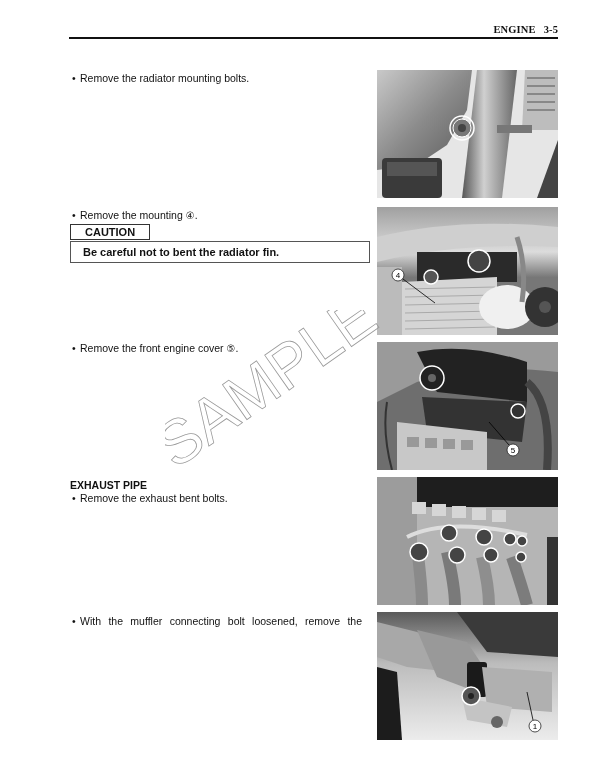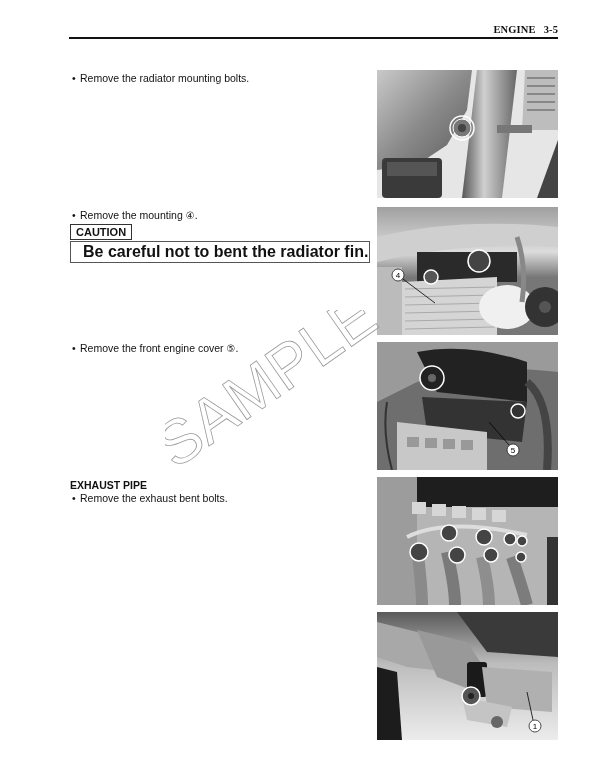--- a/index.html
+++ b/index.html
@@ -12,23 +12,23 @@
 
   .step { position: absolute; left: 72px; width: 290px; font-size: 10.5px; line-height: 15px; }
   .step .bullet { display: inline-block; width: 8px; }
   .step.justify { text-align: justify; }
   .step .indent { padding-left: 8px; }
   .circ { font-family: "DejaVu Sans", sans-serif; font-size: 10px; }
 
   .section-title { position: absolute; left: 70px; top: 479px; font-size: 10.5px; font-weight: bold; }
 
   .caution-label { position: absolute; left: 70px; top: 224px; border: 1px solid #333;
-                   padding: 0 5px; font-size: 11px; font-weight: bold; line-height: 14px; }
+                   padding: 0 14px; font-size: 11px; font-weight: bold; line-height: 14px; }
   .caution-box { position: absolute; left: 70px; top: 241px; width: 286px; height: 20px;
-                 border: 1px solid #555; font-size: 16px; font-weight: bold; line-height: 20px;
+                 border: 1px solid #555; font-size: 11px; font-weight: bold; line-height: 20px;
                  padding-left: 12px; box-sizing: content-box; }
 
   .photo { position: absolute; left: 377px; width: 181px; height: 128px; overflow: hidden;
            background: #888; }
   .photo svg { display: block; width: 100%; height: 100%; }
 
   .watermark { position: absolute; left: 165px; top: 310px; width: 280px; height: 170px; pointer-events: none; }
 </style>
 </head>
 <body>
@@ -53,20 +53,23 @@
   <span class="bullet">•</span><span>Remove the front engine cover </span><span class="circ">⑤</span><span>.</span>
 </div>
 
 <div class="section-title">EXHAUST PIPE</div>
 
 <div class="step" style="top:491px">
   <span class="bullet">•</span><span>Remove the exhaust bent bolts.</span>
 </div>
 
 <div class="step justify" style="top:614px">
+  <div style="text-align:justify;text-align-last:justify;">
+    <span class="bullet">•</span><span>With the muffler connecting bolt loosened, remove the</span>
+  </div>
 </div>
 
 <div class="photo" style="top:70px">
   <svg viewBox="0 0 181 128" preserveAspectRatio="none">
     <defs>
       <linearGradient id="g1" x1="0" y1="0" x2="1" y2="1">
         <stop offset="0" stop-color="#c9c9c9"></stop>
           <stop offset="0.5" stop-color="#8a8a8a"></stop>
           <stop offset="1" stop-color="#5a5a5a"></stop>
       </linearGradient>

